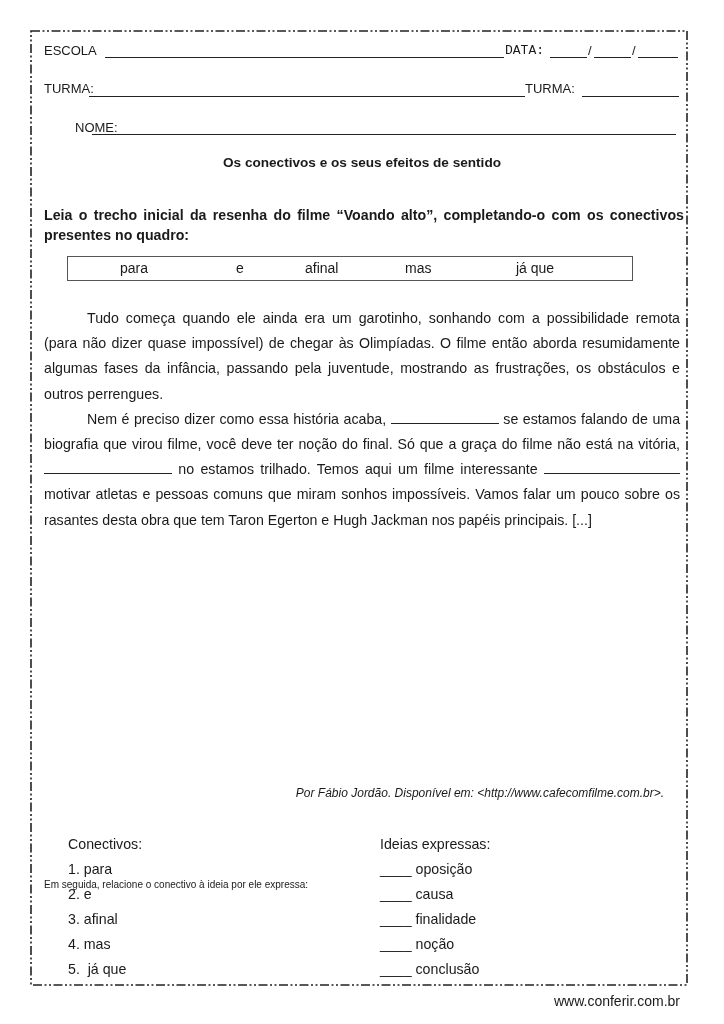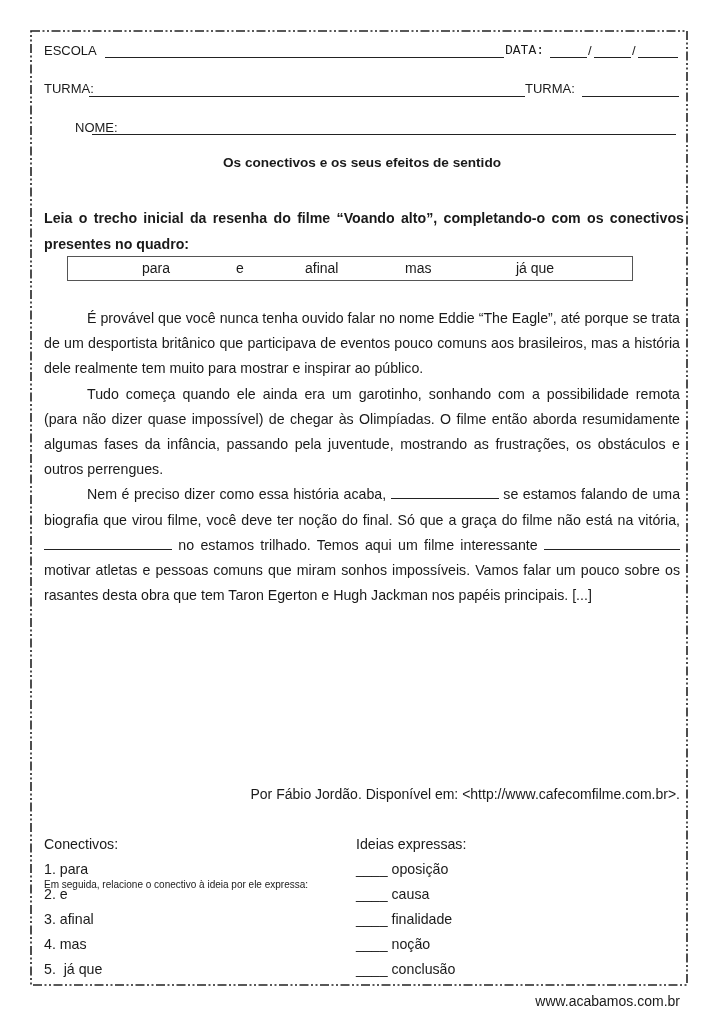--- a/index.html
+++ b/index.html
@@ -4,31 +4,31 @@
 <style>
   html, body { margin: 0; padding: 0; background: #ffffff; }
   body { width: 724px; height: 1024px; position: relative; overflow: hidden;
          font-family: "Liberation Sans", sans-serif; color: #1a1a1a; }
   .frame { position: absolute; left: 0; top: 0; width: 724px; height: 1024px; pointer-events: none; }
   .abs { position: absolute; white-space: nowrap; font-size: 13px; line-height: 18px; }
   .hline { position: absolute; border-bottom: 1px solid #222; height: 0; }
   .title { position: absolute; left: 0; width: 724px; text-align: center; top: 155px;
            font-weight: bold; font-size: 13.6px; }
   .instr { position: absolute; left: 44px; width: 640px; top: 205px; font-weight: bold;
-           font-size: 14.2px; line-height: 26px; text-align: justify; }
+           font-size: 14.2px; line-height: 20px; text-align: justify; }
   .box { position: absolute; left: 67px; top: 256px; width: 566px; height: 25px;
          border: 1px solid #555; box-sizing: border-box; }
   .box span { position: absolute; top: 3px; font-size: 14px; }
   .text { position: absolute; left: 44px; width: 636px; top: 306px; font-size: 14.2px;
           line-height: 25.2px; text-align: justify; }
   .text p { margin: 0; text-indent: 43px; text-align: justify; }
   .blank { display: inline-block; border-bottom: 1px solid #222; height: 12px; vertical-align: baseline; }
-  .source { position: absolute; right: 44px; top: 786px; font-size: 14px; }
+  .source { position: absolute; right: 60px; top: 786px; font-size: 12px; font-style: italic; }
   .q2 { position: absolute; left: 44px; top: 834px; font-size: 10px; margin-top: 45px; }
-  .col { position: absolute; font-size: 14.2px; line-height: 25px; }
+  .col { position: absolute; font-size: 14.2px; line-height: 25px; margin-left: 24px; }
   .col div { white-space: pre; }
   .footer { position: absolute; right: 44px; top: 993px; font-size: 14px; }
 </style>
 </head>
 <body>
 
 <svg class="frame" width="724" height="1024">
   <rect x="31" y="31" width="656" height="954" fill="none" stroke="#222" stroke-width="1.6" stroke-dasharray="9 2.5 2 2.5 2 2.5"></rect>
 </svg>
 
@@ -47,29 +47,28 @@
 <div class="hline" style="left:582px;top:96px;width:97px;"></div>
 
 <span class="abs" style="left:44px;top:119px;margin-left:31px;">NOME:</span>
 <div class="hline" style="left:92px;top:134px;width:584px;"></div>
 
 <div class="title">Os conectivos e os seus efeitos de sentido</div>
 
 <div class="instr">Leia o trecho inicial da resenha do filme “Voando alto”, completando-o com os conectivos presentes no quadro:</div>
 
 <div class="box">
-  <span style="left:74px;">para</span>
+  <span style="left:52px;">para</span>
   <span style="left:168px;">e</span>
   <span style="left:237px;">afinal</span>
   <span style="left:337px;">mas</span>
   <span style="left:448px;text-align:center;">já que</span>
 </div>
 
 <div class="text">
-  <p>É provável que você nunca tenha ouvido falar no nome Eddie “The Eagle”, até porque se trata de um desportista britânico que participava de eventos pouco comuns aos brasileiros, mas a história dele realmente tem muito para mostrar e inspirar ao público.</p>
   <p>Tudo começa quando ele ainda era um garotinho, sonhando com a possibilidade remota (para não dizer quase impossível) de chegar às Olimpíadas. O filme então aborda resumidamente algumas fases da infância, passando pela juventude, mostrando as frustrações, os obstáculos e outros perrengues.</p>
   <p>
     <span>Nem é preciso dizer como essa história acaba,</span>
     <span class="blank" style="width:108px;"></span>
     <span>se estamos falando de uma biografia que virou filme, você deve ter noção do final. Só que a graça do filme não está na vitória,</span>
     <span class="blank" style="width:128px;"></span>
     <span>no estamos trilhado. Temos aqui um filme interessante</span>
     <span class="blank" style="width:136px;"></span>
     <span>motivar atletas e pessoas comuns que miram sonhos impossíveis. Vamos falar um pouco sobre os rasantes desta obra que tem Taron Egerton e Hugh Jackman nos papéis principais. [...]</span>
   </p>
@@ -90,13 +89,13 @@
 
 <div class="col" style="left:356px;top:832px;">
   <div>Ideias expressas:</div>
   <div><span>____</span> <span>oposição</span></div>
   <div><span>____</span> <span>causa</span></div>
   <div><span>____</span> <span>finalidade</span></div>
   <div><span>____</span> <span>noção</span></div>
   <div><span>____</span> <span>conclusão</span></div>
 </div>
 
-<div class="footer">www.acabamos.com.br</div>
+<div class="footer">www.conferir.com.br</div>
 
 </body></html>

